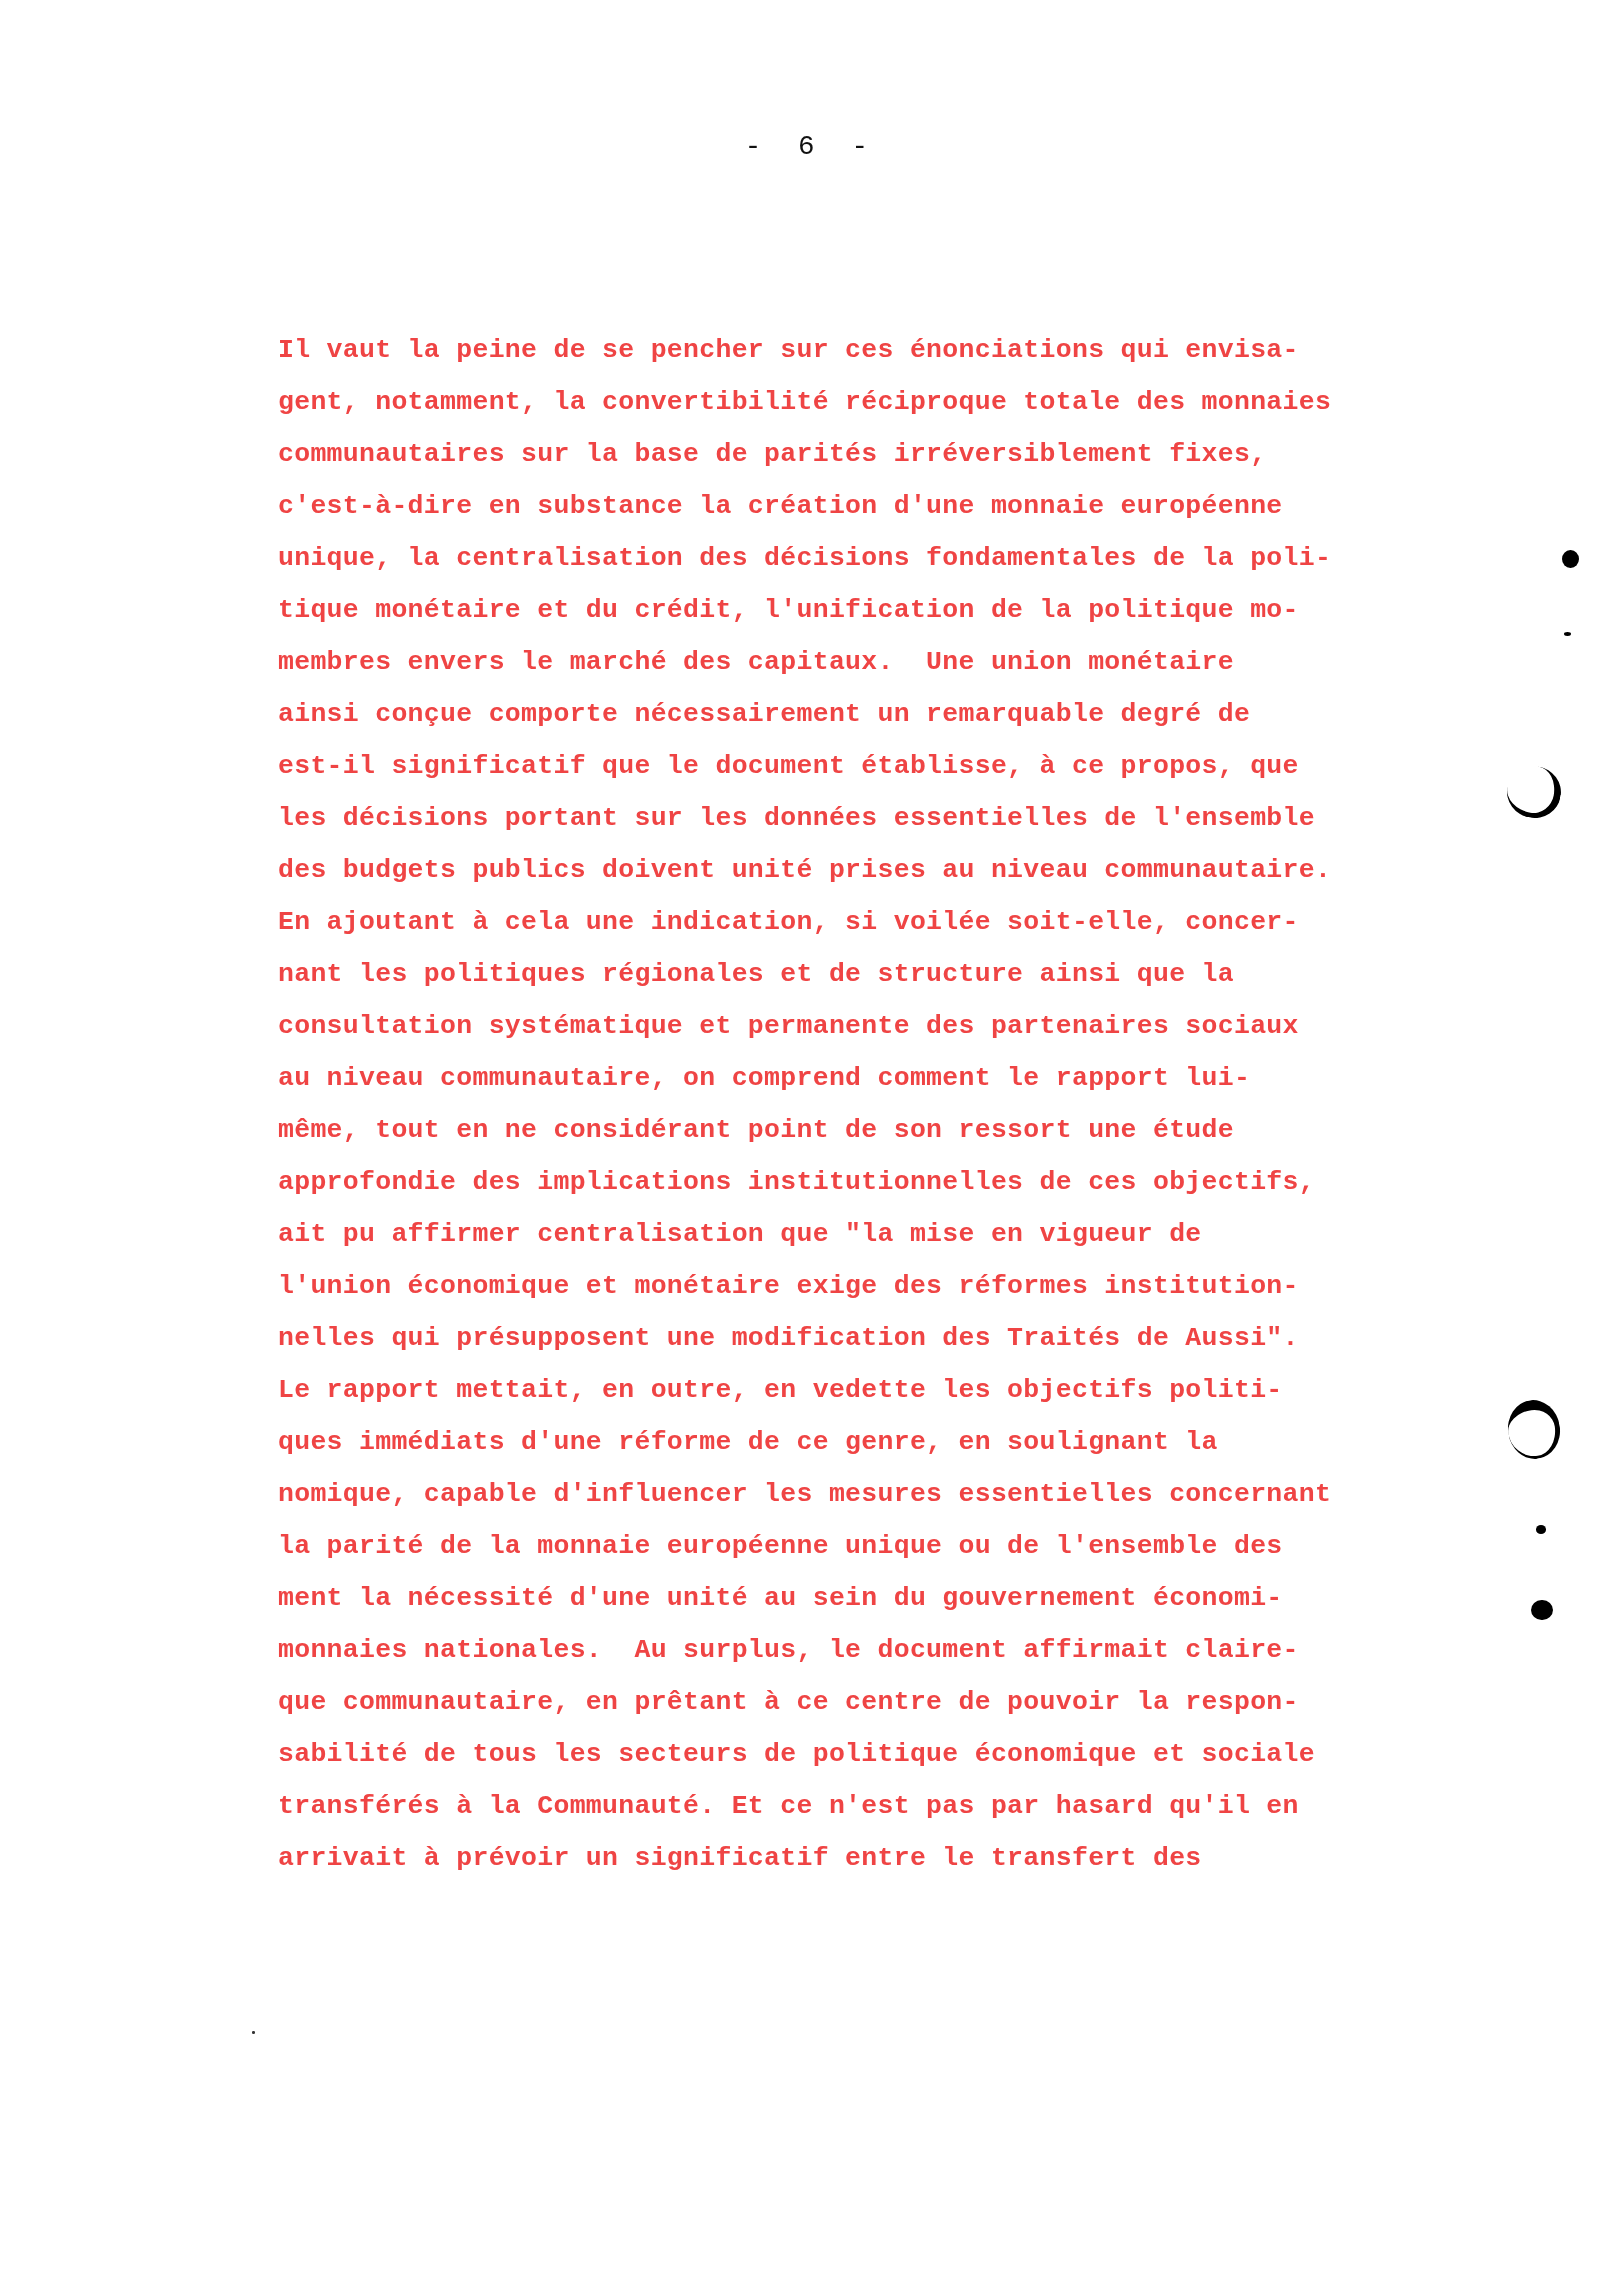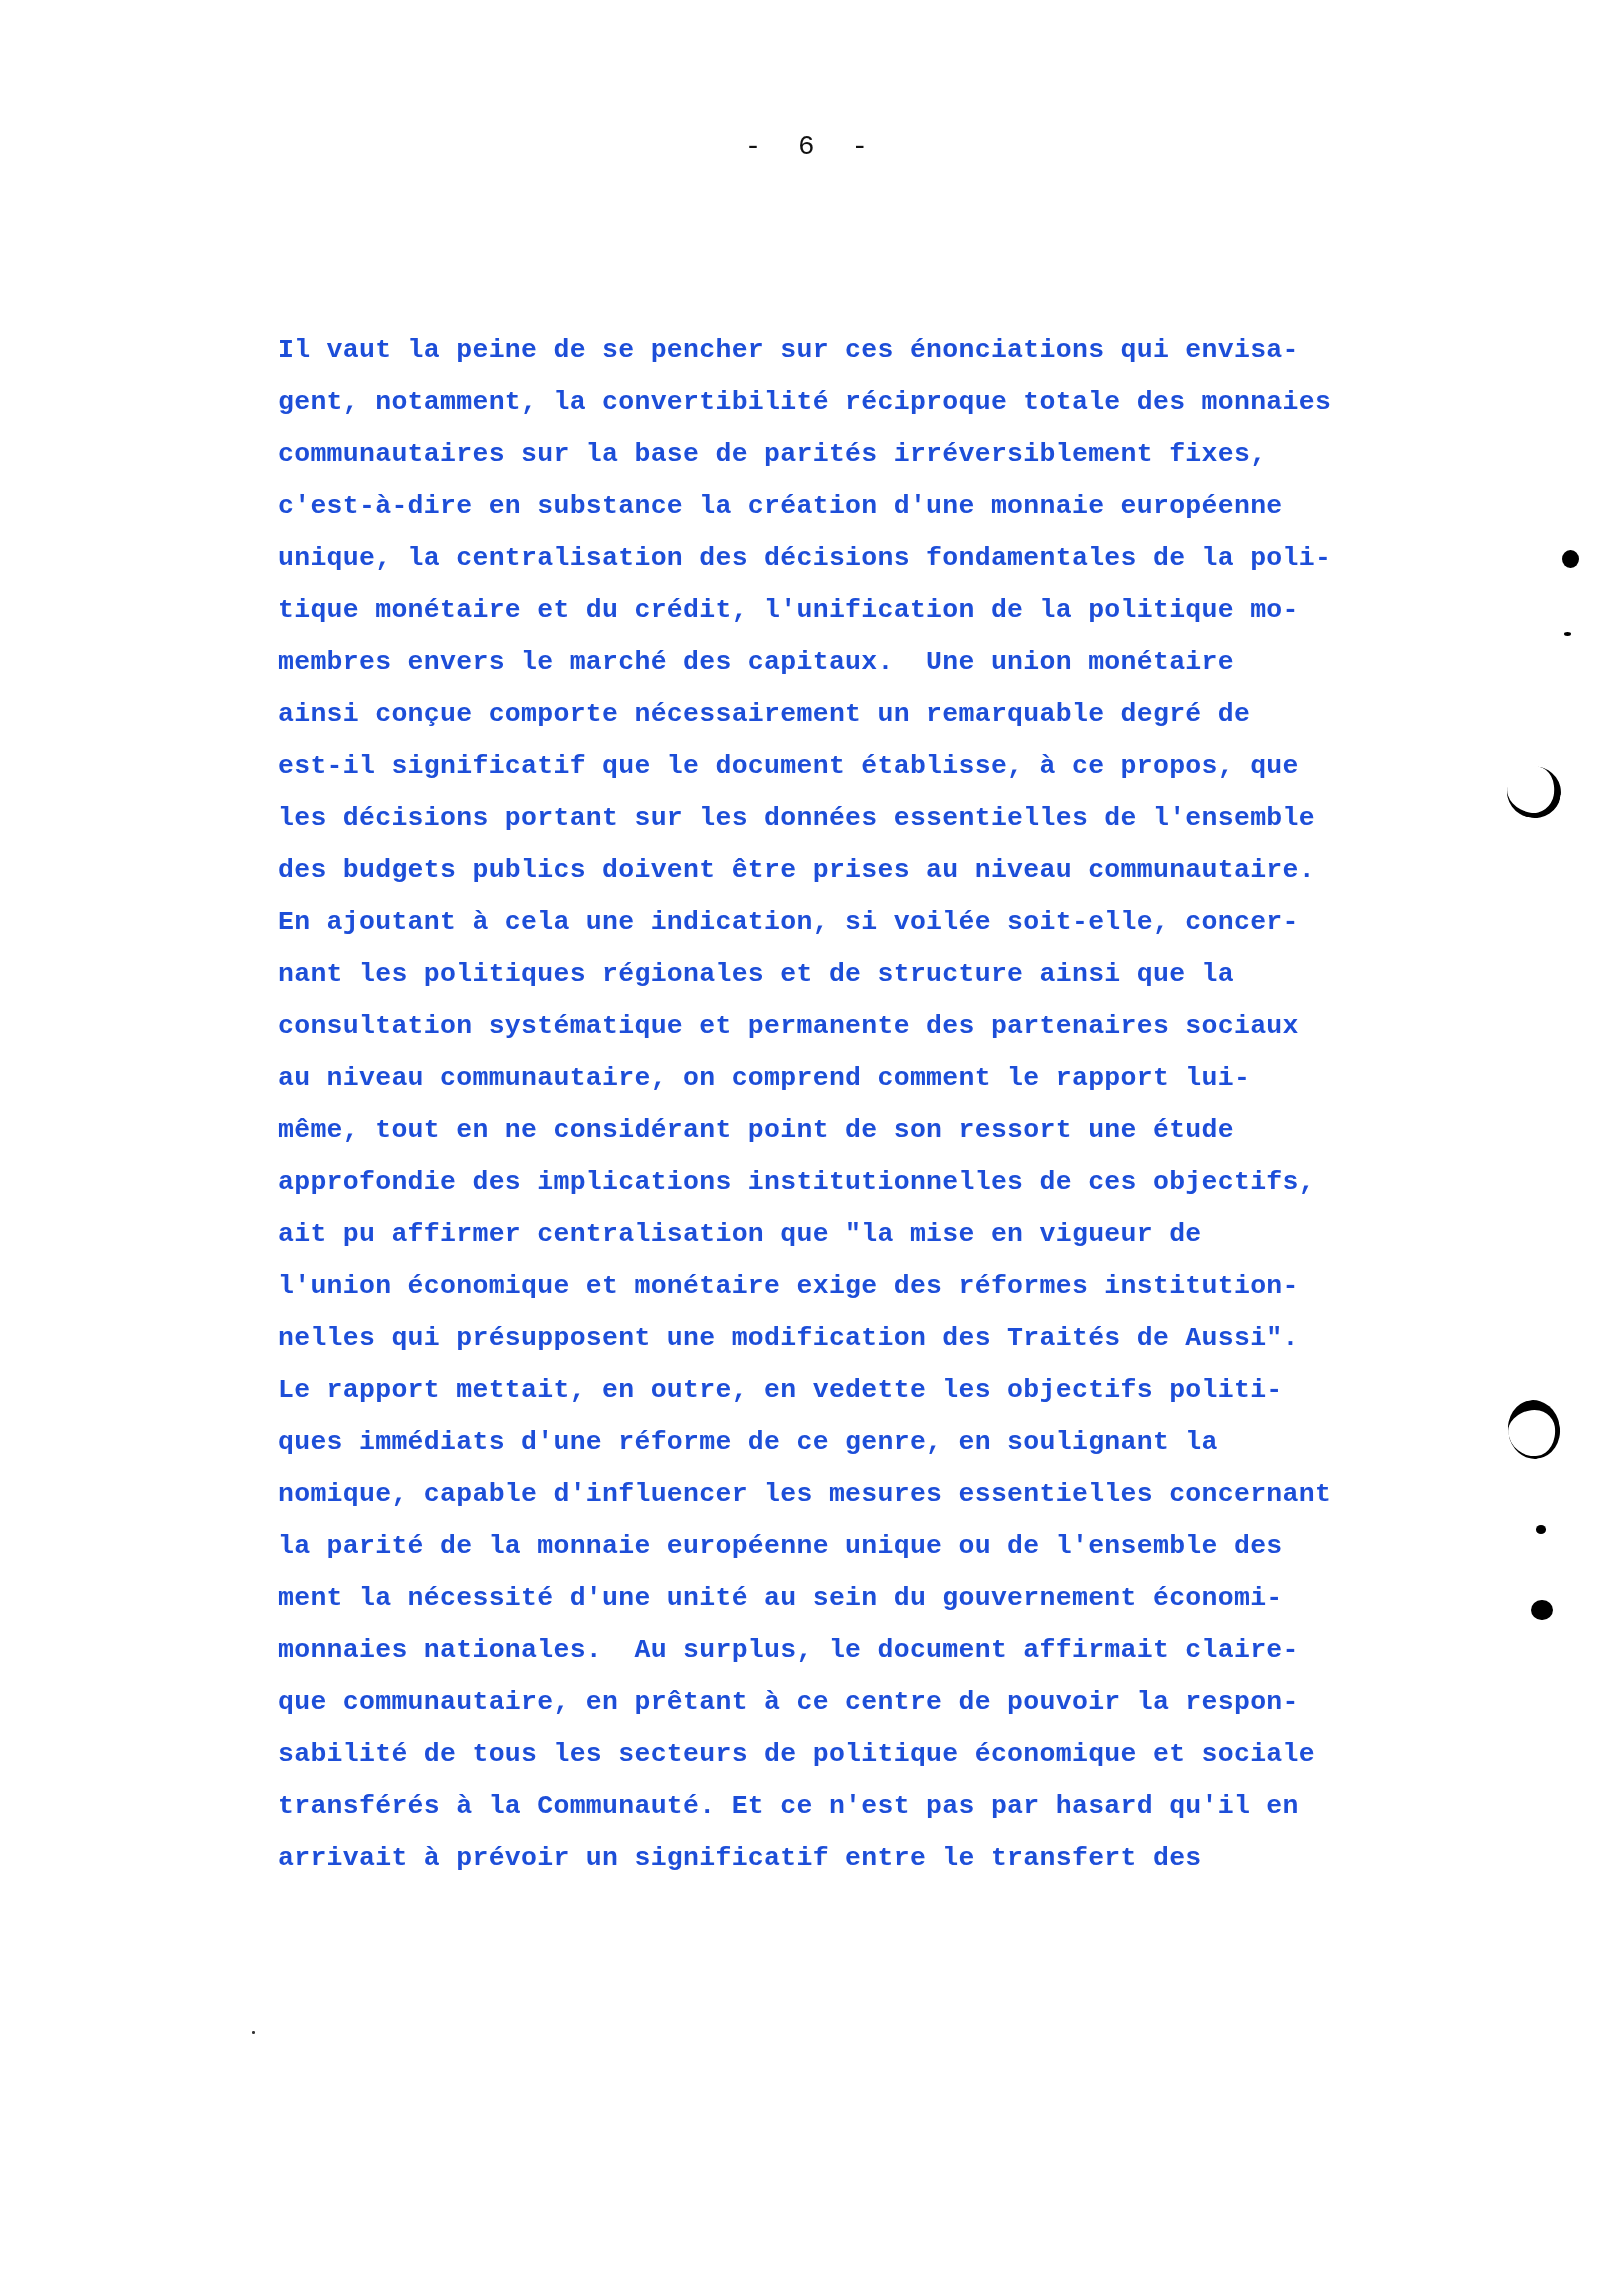--- a/index.html
+++ b/index.html
@@ -34,21 +34,21 @@
       padding: 0;
       list-style: none;
     }
     .line {
       height: 52px;
       line-height: 38px;
       font-size: 26.5px;
       font-weight: bold;
       letter-spacing: 0.3px;
       white-space: pre;
-      color: #1d4ed8;
+      color: #ef4444;
     }
     .mark {
       position: absolute;
       background: #000;
     }
     .dot {
       border-radius: 50%;
     }
     .arc {
       position: absolute;
@@ -72,21 +72,21 @@
   <li class="line">Il vaut la peine de se pencher sur ces énonciations qui envisa-</li>
   <li class="line">gent, notamment, la convertibilité réciproque totale des monnaies</li>
   <li class="line">communautaires sur la base de parités irréversiblement fixes,</li>
   <li class="line">c'est-à-dire en substance la création d'une monnaie européenne</li>
   <li class="line">unique, la centralisation des décisions fondamentales de la poli-</li>
   <li class="line">tique monétaire et du crédit, l'unification de la politique mo-</li>
   <li class="line">membres envers le marché des capitaux.  Une union monétaire</li>
   <li class="line">ainsi conçue comporte nécessairement un remarquable degré de</li>
   <li class="line">est-il significatif que le document établisse, à ce propos, que</li>
   <li class="line">les décisions portant sur les données essentielles de l'ensemble</li>
-  <li class="line">des budgets publics doivent être prises au niveau communautaire.</li>
+  <li class="line">des budgets publics doivent unité prises au niveau communautaire.</li>
   <li class="line">En ajoutant à cela une indication, si voilée soit-elle, concer-</li>
   <li class="line">nant les politiques régionales et de structure ainsi que la</li>
   <li class="line">consultation systématique et permanente des partenaires sociaux</li>
   <li class="line">au niveau communautaire, on comprend comment le rapport lui-</li>
   <li class="line">même, tout en ne considérant point de son ressort une étude</li>
   <li class="line">approfondie des implications institutionnelles de ces objectifs,</li>
   <li class="line">ait pu affirmer centralisation que "la mise en vigueur de</li>
   <li class="line">l'union économique et monétaire exige des réformes institution-</li>
   <li class="line">nelles qui présupposent une modification des Traités de Aussi".</li>
   <li class="line">Le rapport mettait, en outre, en vedette les objectifs politi-</li>

